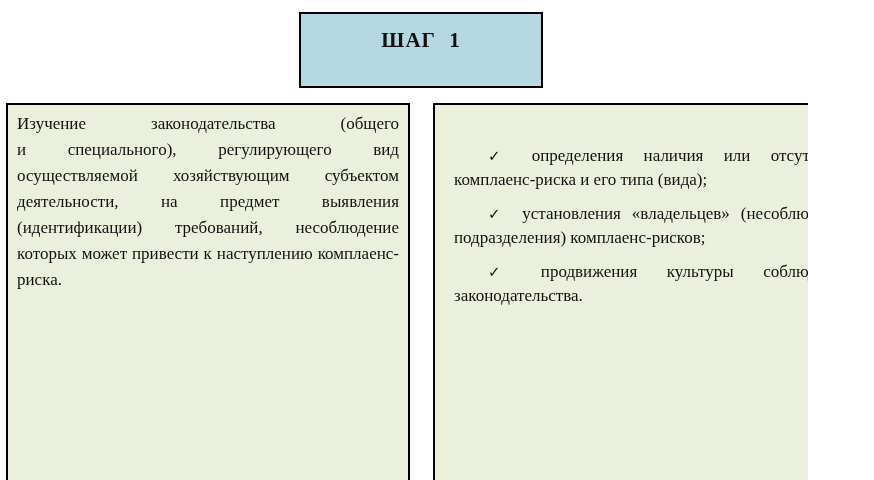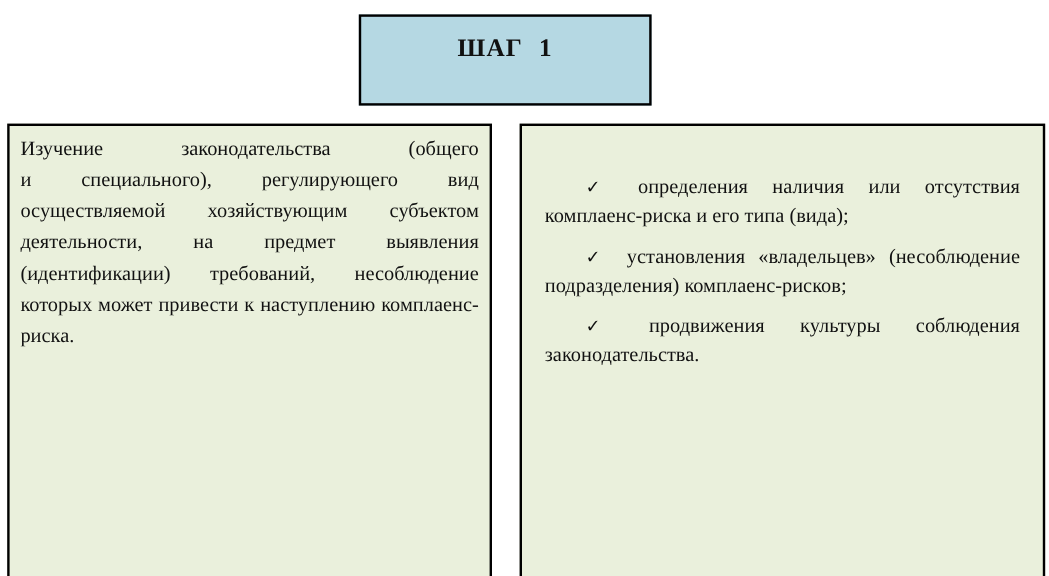--- a/index.html
+++ b/index.html
@@ -2,21 +2,21 @@
 <html><head>
 <meta charset="utf-8">
 <style>
   html, body {
     margin: 0;
     padding: 0;
     background: #ffffff;
   }
   .canvas {
     position: relative;
-    width: 874px;
+    width: 808px;
     height: 480px;
     background: #ffffff;
     font-family: "Liberation Serif", serif;
     color: #111111;
     overflow: hidden;
   }
   .step-box {
     position: absolute;
     left: 299px;
     top: 12px;

